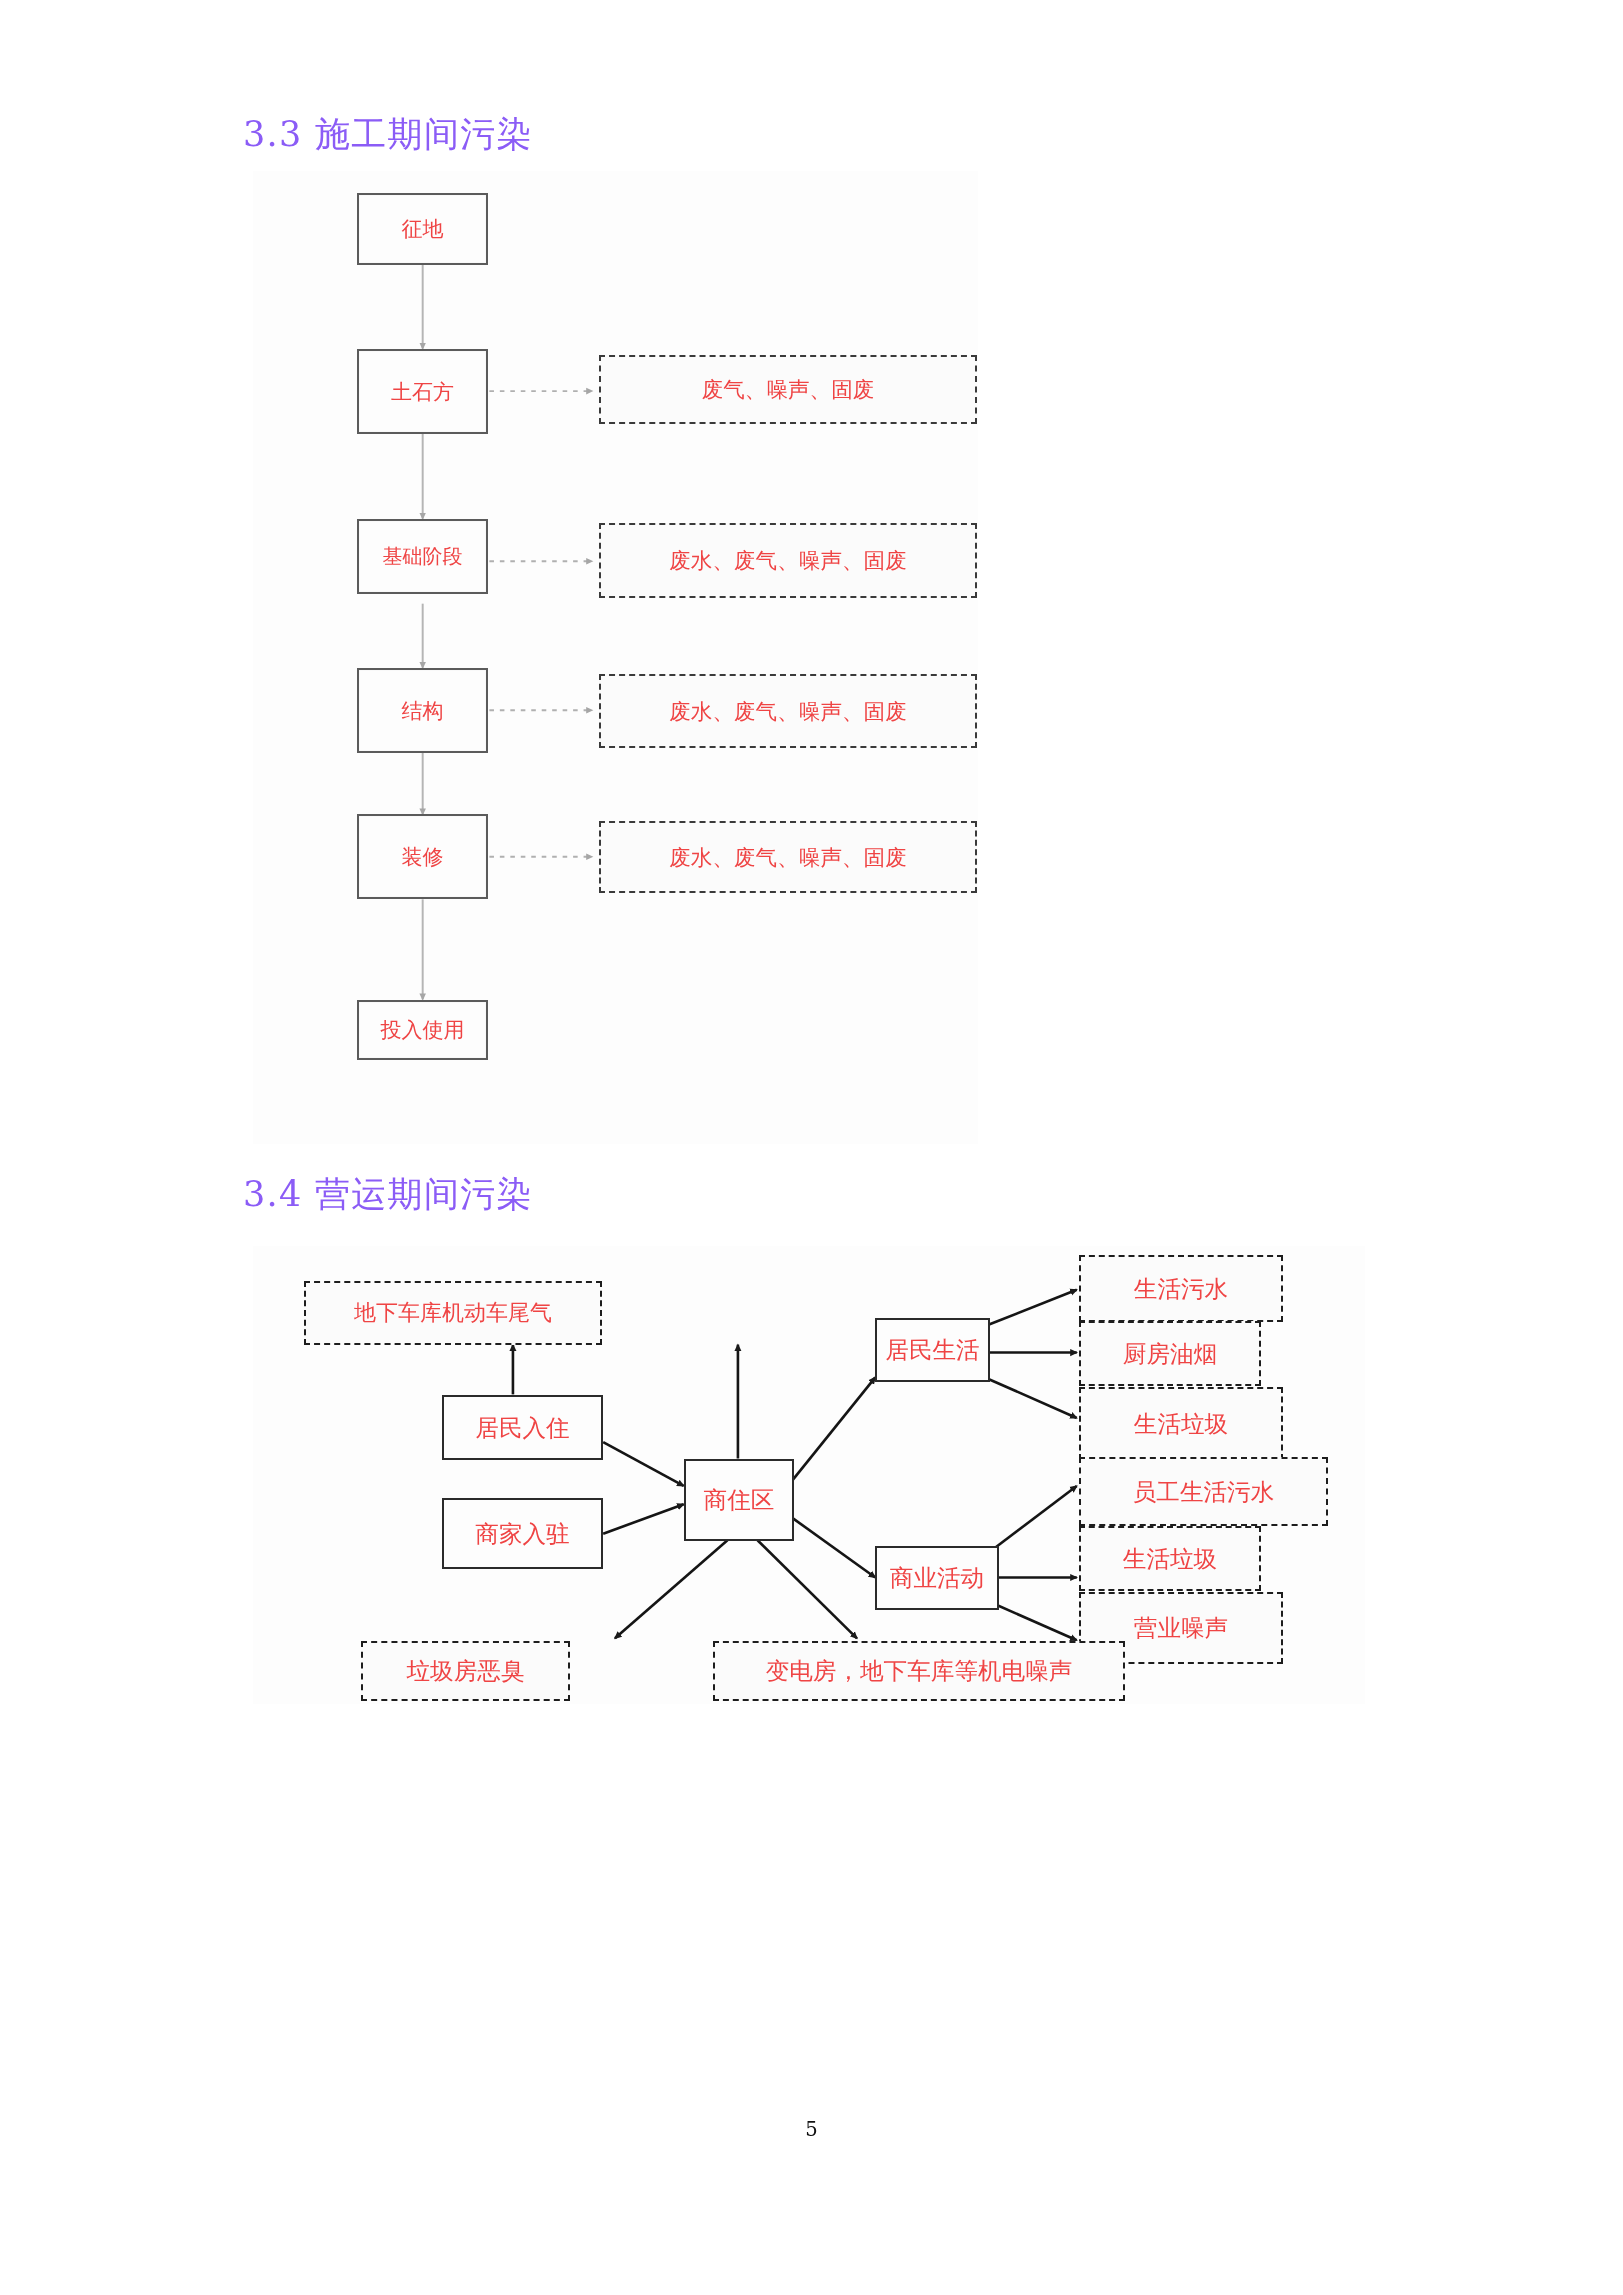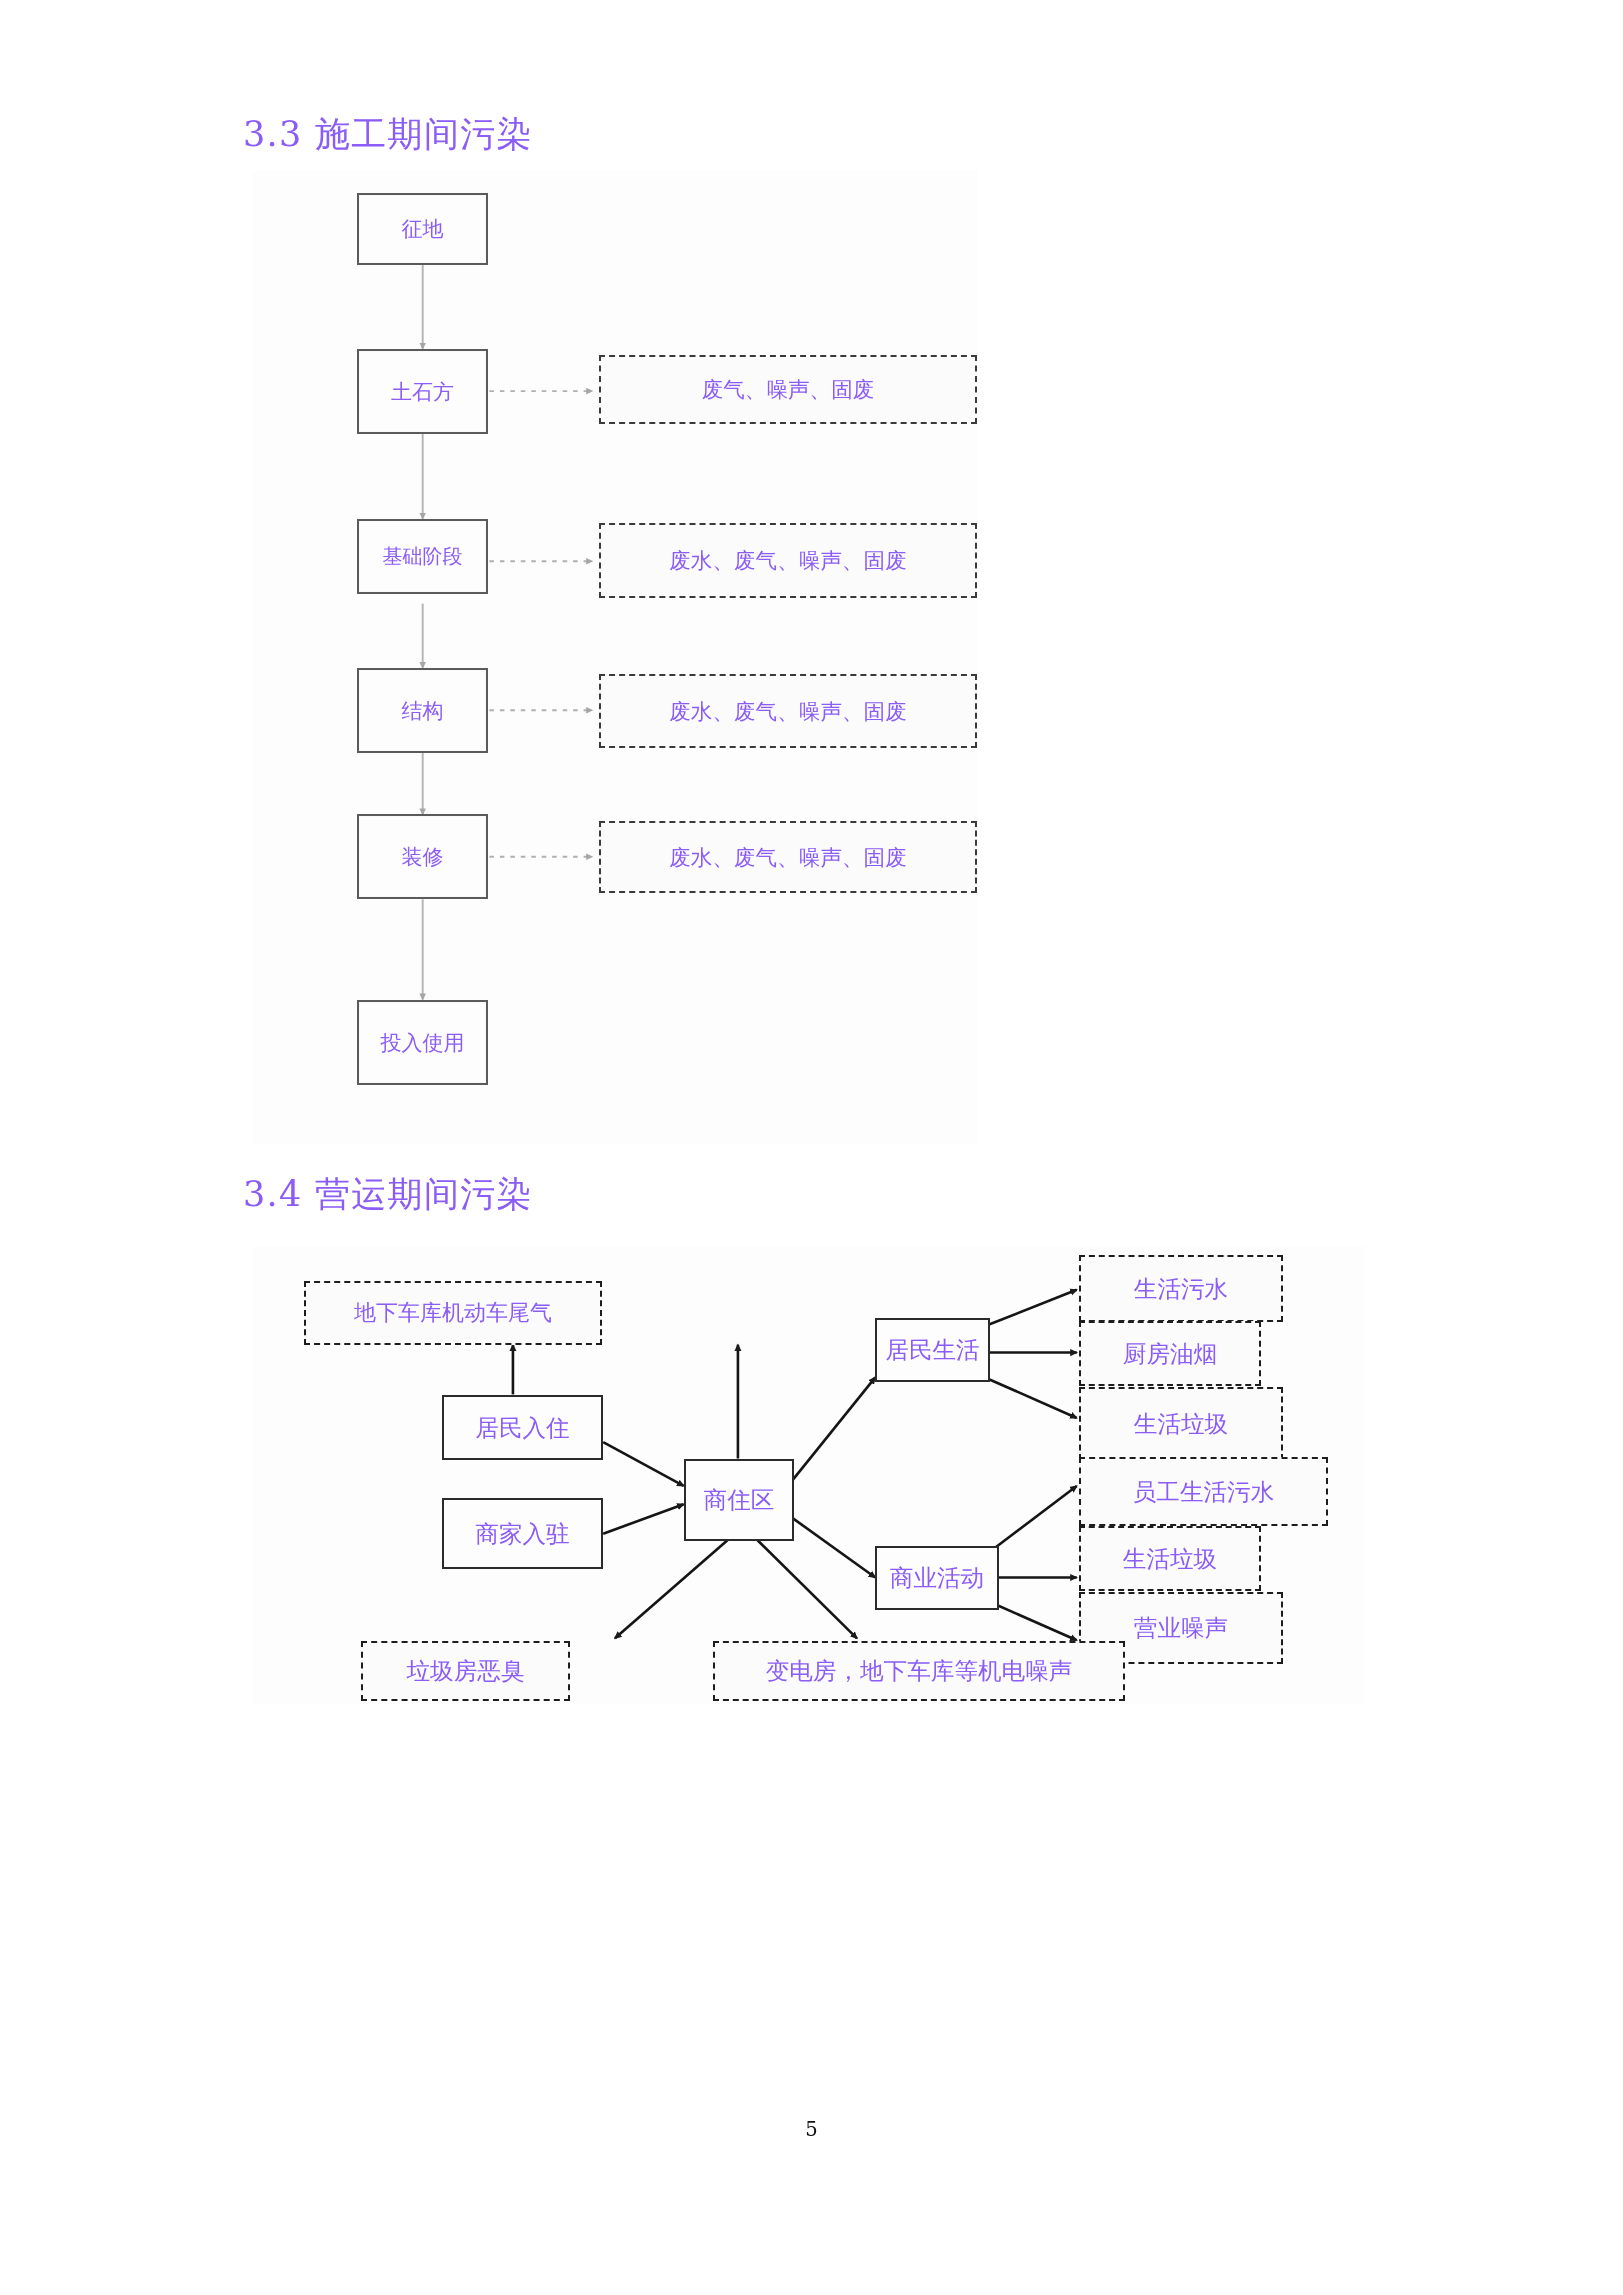--- a/index.html
+++ b/index.html
@@ -23,21 +23,21 @@
   #h33{left:243px;top:111px;}
   #h34{left:243px;top:1171px;}
 
   
   .node{
     position:absolute;
     box-sizing:border-box;
     display:flex;align-items:center;justify-content:center;
     background:#fdfdfd;
     font-family:"DejaVu Sans","Liberation Sans",sans-serif;
-    color:#8b5cf6;
+    color:#ef4444;
     text-align:center;
     white-space:nowrap;
   }
   .solid{border:2px solid #5b5b5b;box-shadow:inset 0 0 0 0.7px #f7f7f7;}
   .solid2{border:2px solid #2b2b2b;}
   .dashed{border:2px dashed #3a3a3a;background:#fbfbfb;}
   .dashed-l{border:2px dashed #1d1d1d;background:#fbfbfb;}
 
   
   .scanpanel{position:absolute;background:#fdfdfd;}
@@ -90,21 +90,21 @@
   <div class="node solid" style="left:357px;top:193px;width:131px;height:72px;font-size:21px;">征地</div>
 
   <div class="node solid" style="left:357px;top:349px;width:131px;height:85px;font-size:21px;">土石方</div>
 
   <div class="node solid" style="left:357px;top:519px;width:131px;height:75px;font-size:20px;">基础阶段</div>
 
   <div class="node solid" style="left:357px;top:668px;width:131px;height:85px;font-size:21px;">结构</div>
 
   <div class="node solid" style="left:357px;top:814px;width:131px;height:85px;font-size:21px;">装修</div>
 
-  <div class="node solid" style="left:357px;top:1000px;width:131px;height:85px;font-size:21px;">投入使用</div>
+  <div class="node solid" style="left:357px;top:1000px;width:131px;height:60px;font-size:21px;">投入使用</div>
 
   <div class="node dashed" style="left:599px;top:355px;width:378px;height:69px;font-size:21.6px;">废气、噪声、固废</div>
 
   <div class="node dashed" style="left:599px;top:523px;width:378px;height:75px;font-size:21.6px;">废水、废气、噪声、固废</div>
 
   <div class="node dashed" style="left:599px;top:674px;width:378px;height:74px;font-size:21.6px;">废水、废气、噪声、固废</div>
 
   <div class="node dashed" style="left:599px;top:821px;width:378px;height:72px;font-size:21.6px;">废水、废气、噪声、固废</div>
 
   <div class="heading" id="h34">3.4 营运期间污染</div>

